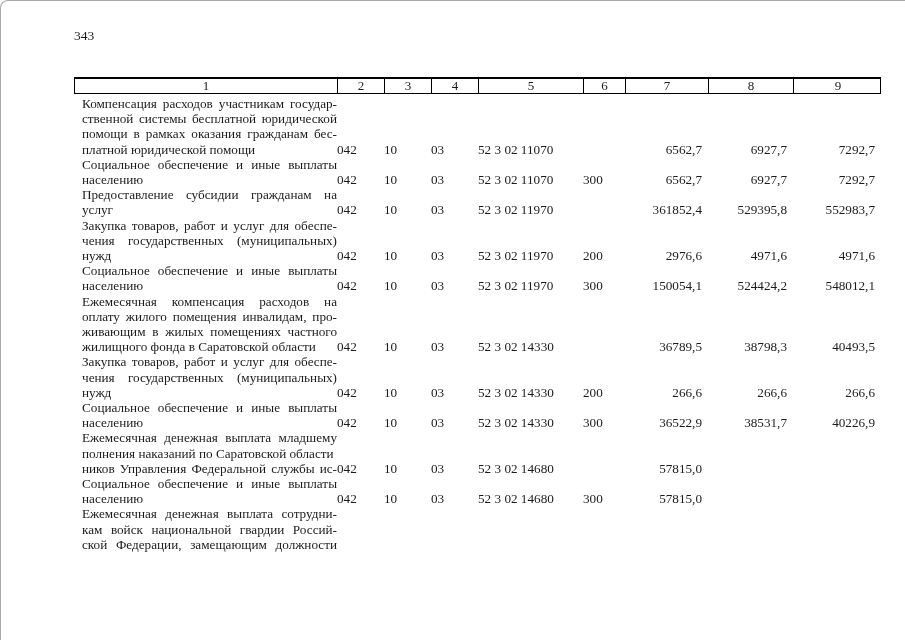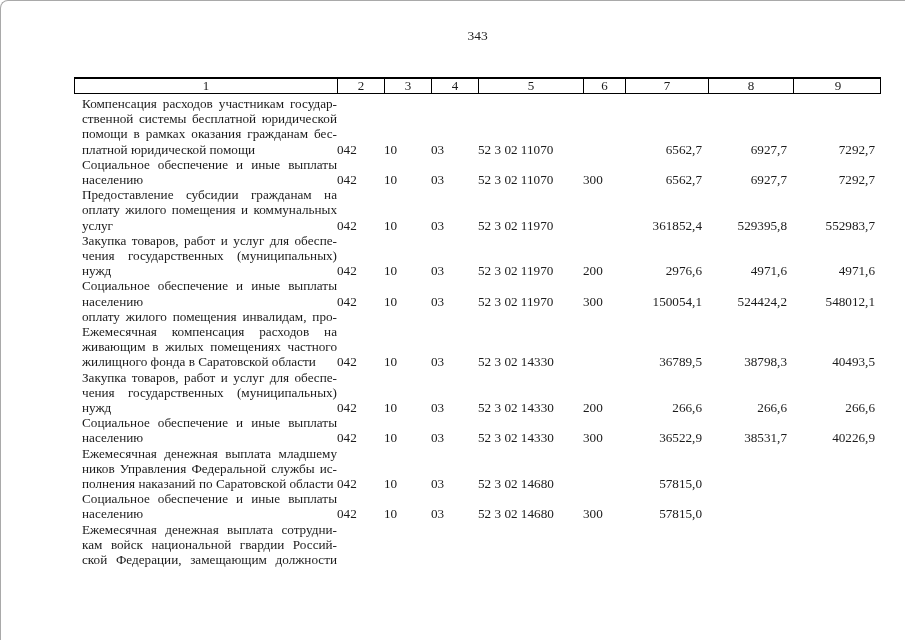--- a/index.html
+++ b/index.html
@@ -14,21 +14,20 @@
   .frame {
     position: absolute; inset: 0;
     border-top: 1px solid #a9a9a9;
     border-left: 1px solid #a9a9a9;
     border-top-left-radius: 8px;
     pointer-events: none;
   }
   .page-number {
     position: absolute;
     left: 74px; top: 28px; width: 807px;
-    text-align: center;
     font-size: 13.5px;
   }
   .tbl-header {
     position: absolute;
     left: 74px; top: 77px; width: 807px; height: 17px;
     display: grid;
     grid-template-columns: 263px 47px 47px 47px 105px 42px 83px 85px 88px;
     border: 1px solid #000;
     border-top-width: 2px;
     box-sizing: border-box;
@@ -108,21 +107,20 @@
       <div class="cell ctr">03</div>
       <div class="cell ctr">52 3 02 11070</div>
       <div class="cell ctr">300</div>
       <div class="cell num">6562,7</div>
       <div class="cell num">6927,7</div>
       <div class="cell num">7292,7</div>
     </div>
     <div class="trow">
       <div class="cell name">
         <div class="ln">Предоставление субсидии гражданам на</div>
-        <div class="ln">оплату жилого помещения и коммунальных</div>
         <div class="ln last">услуг</div>
       </div>
       <div class="cell ctr">042</div>
       <div class="cell ctr">10</div>
       <div class="cell ctr">03</div>
       <div class="cell ctr">52 3 02 11970</div>
       <div class="cell ctr"></div>
       <div class="cell num">361852,4</div>
       <div class="cell num">529395,8</div>
       <div class="cell num">552983,7</div>
@@ -151,22 +149,22 @@
       <div class="cell ctr">10</div>
       <div class="cell ctr">03</div>
       <div class="cell ctr">52 3 02 11970</div>
       <div class="cell ctr">300</div>
       <div class="cell num">150054,1</div>
       <div class="cell num">524424,2</div>
       <div class="cell num">548012,1</div>
     </div>
     <div class="trow">
       <div class="cell name">
+        <div class="ln">Ежемесячная компенсация расходов на</div>
         <div class="ln">оплату жилого помещения инвалидам, про-</div>
-        <div class="ln">Ежемесячная компенсация расходов на</div>
         <div class="ln">живающим в жилых помещениях частного</div>
         <div class="ln last">жилищного фонда в Саратовской области</div>
       </div>
       <div class="cell ctr">042</div>
       <div class="cell ctr">10</div>
       <div class="cell ctr">03</div>
       <div class="cell ctr">52 3 02 14330</div>
       <div class="cell ctr"></div>
       <div class="cell num">36789,5</div>
       <div class="cell num">38798,3</div>
@@ -197,22 +195,22 @@
       <div class="cell ctr">03</div>
       <div class="cell ctr">52 3 02 14330</div>
       <div class="cell ctr">300</div>
       <div class="cell num">36522,9</div>
       <div class="cell num">38531,7</div>
       <div class="cell num">40226,9</div>
     </div>
     <div class="trow">
       <div class="cell name">
         <div class="ln">Ежемесячная денежная выплата младшему</div>
+        <div class="ln last">полнения наказаний по Саратовской области</div>
         <div class="ln">ников Управления Федеральной службы ис-</div>
-        <div class="ln last">полнения наказаний по Саратовской области</div>
       </div>
       <div class="cell ctr">042</div>
       <div class="cell ctr">10</div>
       <div class="cell ctr">03</div>
       <div class="cell ctr">52 3 02 14680</div>
       <div class="cell ctr"></div>
       <div class="cell num">57815,0</div>
       <div class="cell num"></div>
       <div class="cell num"></div>
     </div>

